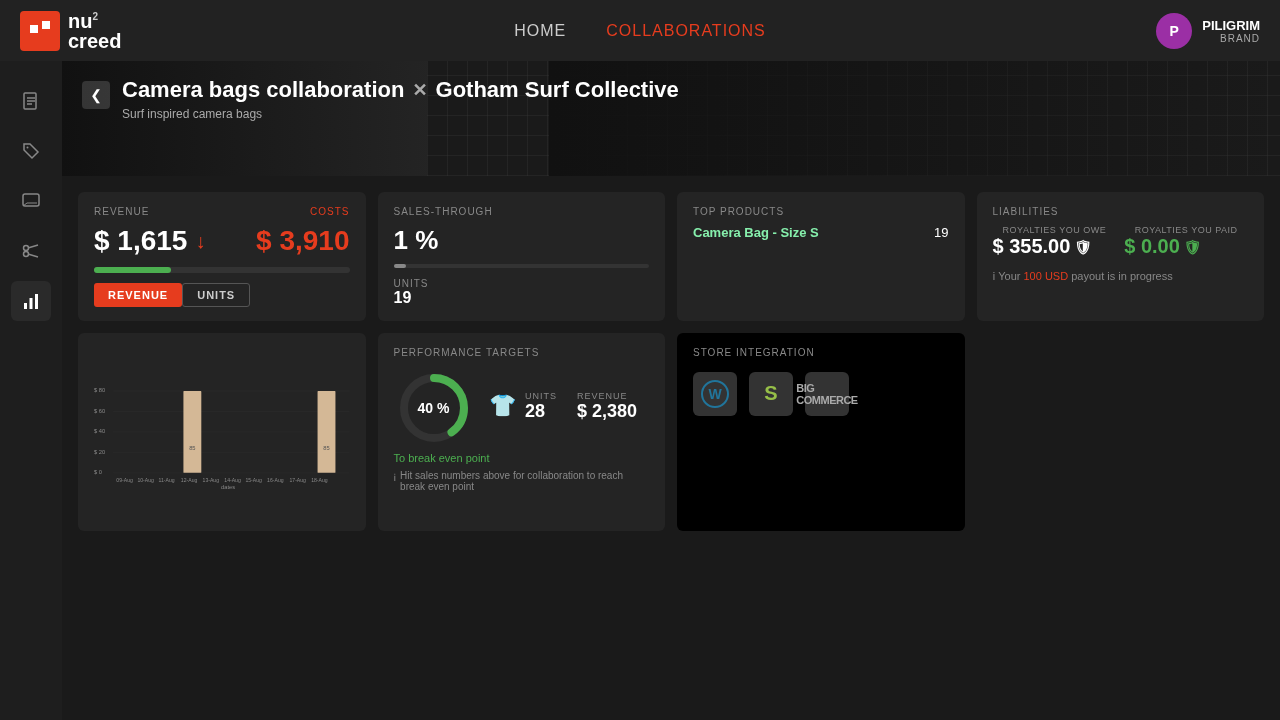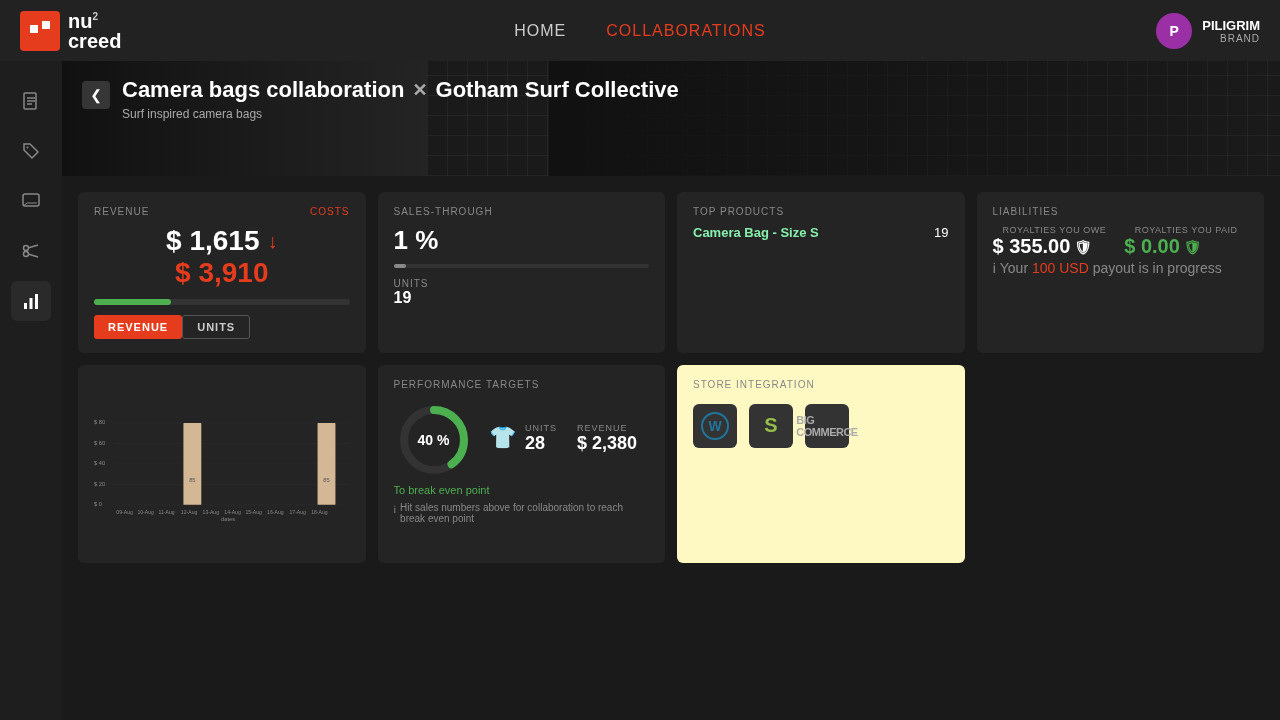--- a/index.html
+++ b/index.html
@@ -236,21 +236,20 @@
     .cost-value {
       font-size: 28px;
       font-weight: bold;
       color: #e63c1e;
       text-align: right;
     }
     .rev-cost-row {
       display: flex;
       justify-content: space-between;
       align-items: center;
-      flex-direction: column;
     }
     .progress-bar-container {
       margin-top: 10px;
       height: 6px;
       background: #333;
       border-radius: 3px;
     }
     .progress-bar-fill {
       height: 100%;
       background: #4caf50;
@@ -333,21 +332,22 @@
       color: #fff;
       display: flex;
       align-items: center;
       gap: 4px;
     }
     .liab-value.green { color: #4caf50; }
     .shield-icon {
       font-size: 14px;
     }
     .payout-notice {
-      font-size: 14px;
+      margin-top: 10px;
+      font-size: 11px;
       color: #888;
     }
     .payout-notice .amount { color: #e63c1e; }
 
     
     .bottom-section {
       padding: 12px 16px 16px 16px;
       display: grid;
       grid-template-columns: 1fr 1fr 1fr 1fr;
       gap: 12px;
@@ -445,21 +445,21 @@
       font-size: 10px;
       color: #888;
       margin-top: 6px;
       display: flex;
       align-items: flex-start;
       gap: 4px;
     }
 
     
     .store-card {
-      background: #fef9c3;
+      background: #000000;
       border-radius: 6px;
       padding: 14px 16px;
     }
 
     .store-icons {
       display: flex;
       gap: 12px;
       margin-top: 14px;
       align-items: center;
     }

